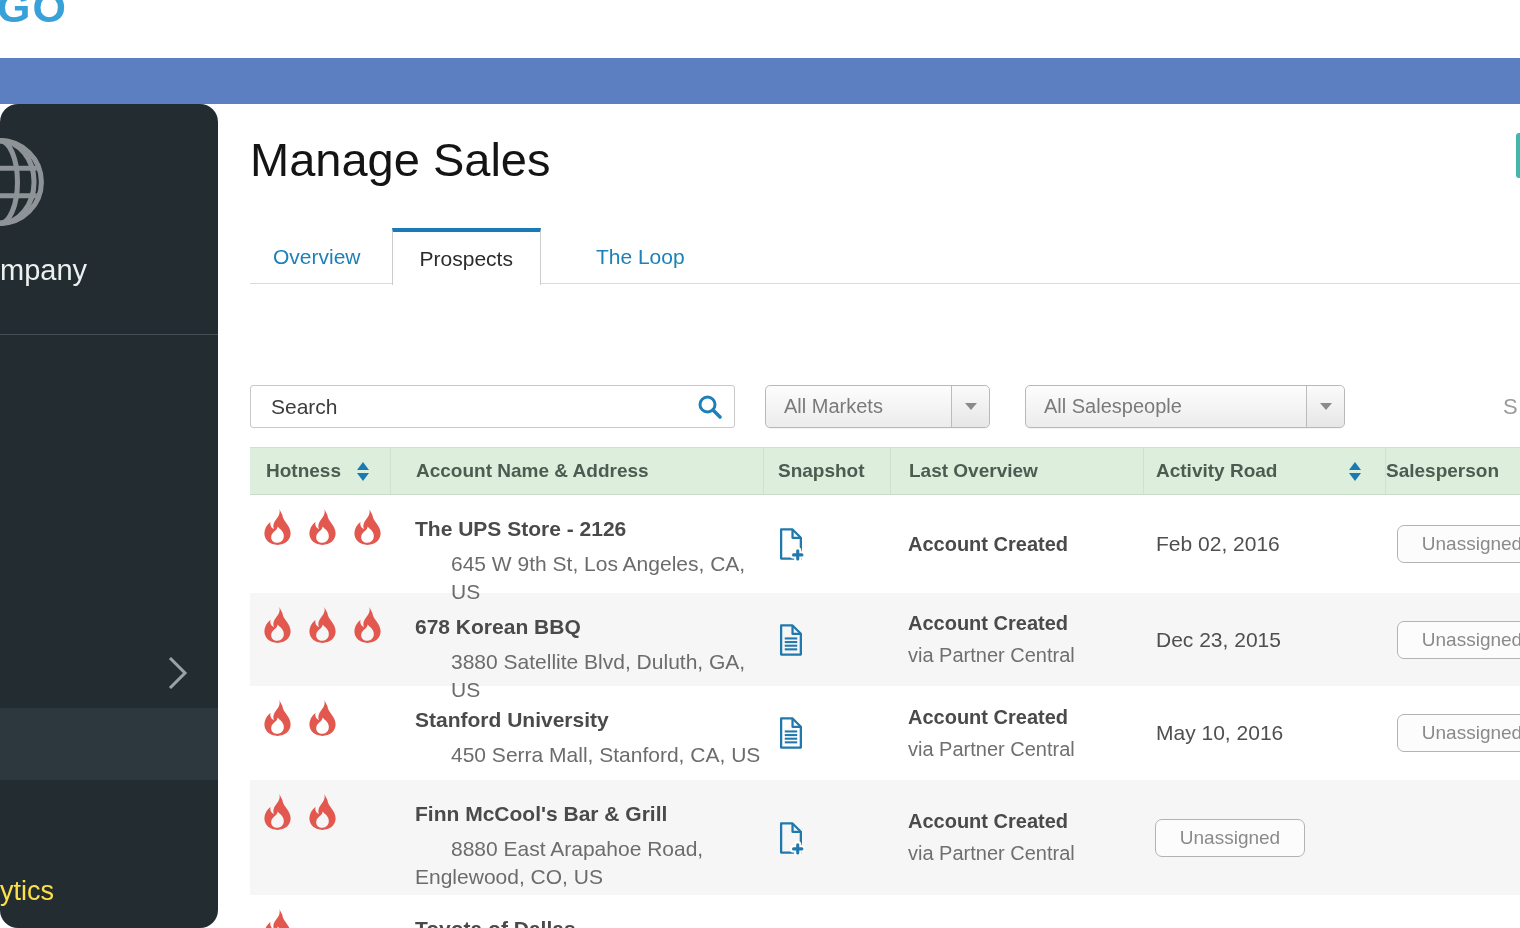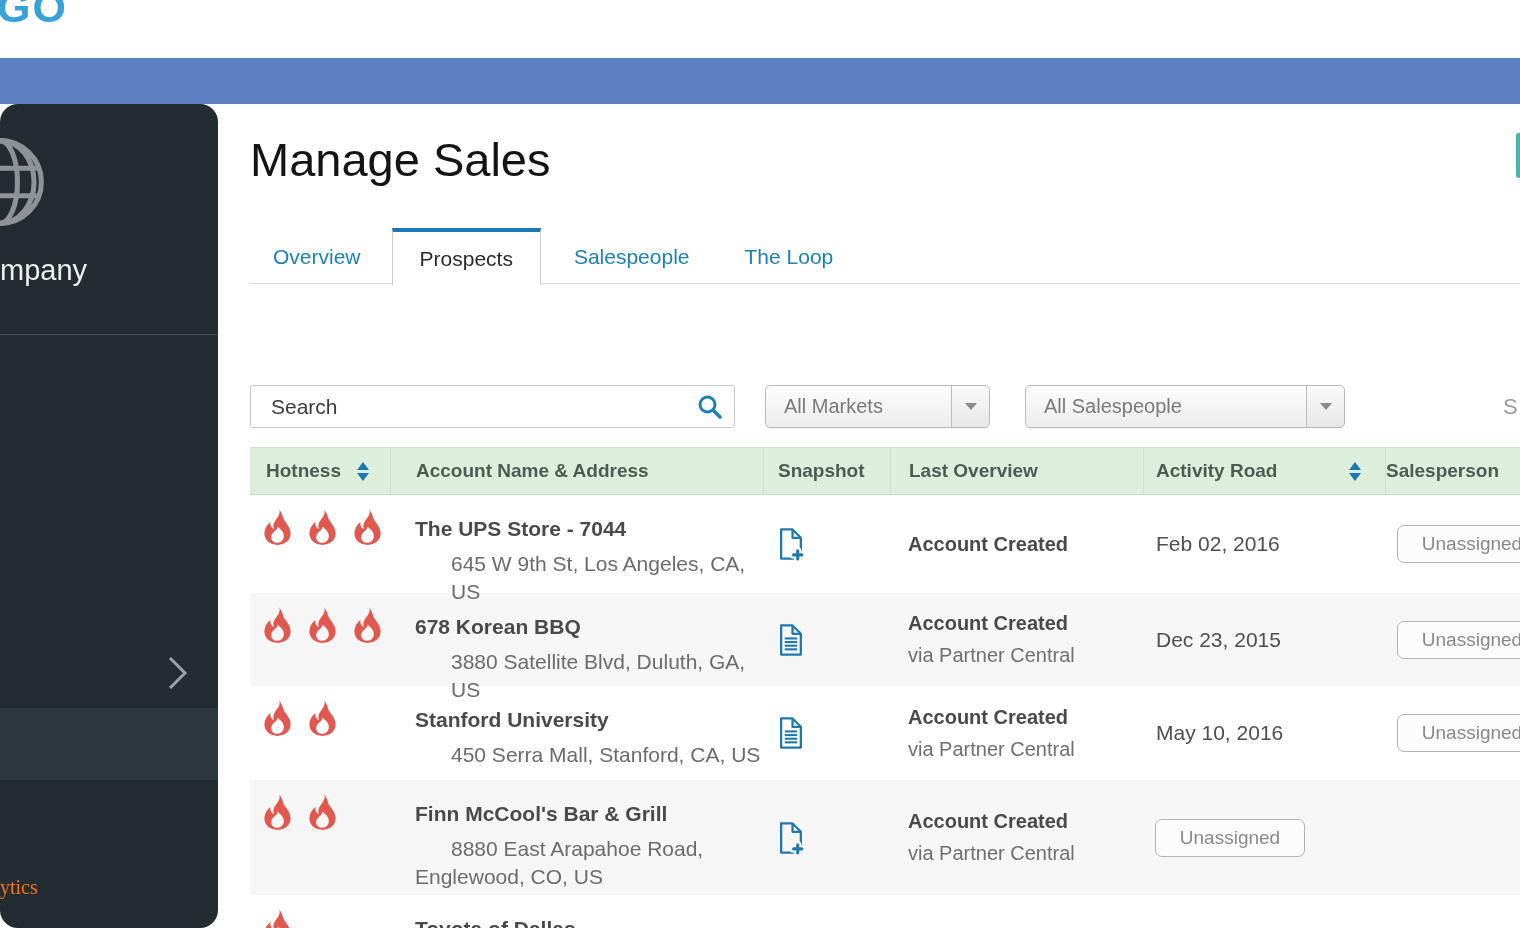--- a/index.html
+++ b/index.html
@@ -12,21 +12,21 @@
     color:#38a1d8; letter-spacing:2px; }
   .blue-bar { position:absolute; left:0; top:58px; width:1520px; height:46px; background:#5b7fc1; }
 
   
   .sidebar { position:absolute; left:0; top:104px; width:218px; height:824px; background:#232c31; overflow:hidden;border-radius:18px; }
   .globe { position:absolute; left:-46px; top:32px; }
   .company-label { position:absolute; left:0; top:150px; font-size:29px; color:#edf0f1; }
   .side-divider { position:absolute; left:0; top:230px; width:218px; height:1px; background:#454f55; }
   .side-chevron { position:absolute; left:166px; top:550px; cursor:pointer; }
   .side-band { position:absolute; left:0; top:604px; width:218px; height:72px; background:#2d383e; cursor:pointer; }
-  .analytics-label { position:absolute; left:0; top:772px; font-size:20px; color:#f97316; cursor:pointer;font-family:Liberation Serif, serif; }
+  .analytics-label { position:absolute; left:0; top:772px; font-size:27px; color:#fde047; cursor:pointer; }
 
   
   .page-title { position:absolute; left:250px; top:132px; font-size:47px; font-weight:300; color:#141414; }
   .tab-underline { position:absolute; left:250px; top:283px; width:1270px; height:1px; background:#dbdbdb; z-index:1; }
   .tabs { position:absolute; left:250px; top:228px; height:57px; display:flex; align-items:stretch; z-index:2; }
   .tab { display:flex; align-items:center; font-size:21px; color:#1d80b8; cursor:pointer; white-space:nowrap; }
   .tab.t-overview { margin-left:23px; }
   .tab.t-salespeople { margin-left:33px; }
   .tab.t-loop { margin-left:55px; }
   .tab.active { margin-left:31px; padding:0 27px; color:#2b2b2b; background:#fff;
@@ -122,21 +122,20 @@
 </div>
 
 <div class="page-title">Manage Sales</div>
 
 <div class="teal-sliver"></div>
 
 <div class="tab-underline"></div>
 <div class="tabs">
   <div class="tab t-overview">Overview</div>
   <div class="tab active">Prospects</div>
-  <div class="tab t-salespeople">Salespeople</div>
   <div class="tab t-loop">The Loop</div>
 </div>
 
 <div class="search-wrap">
   <input class="search-input" type="text" placeholder="Search" style="">
   <svg class="search-icon" width="26" height="26" viewBox="0 0 26 26">
     <circle cx="10.5" cy="10.5" r="7.5" fill="none" stroke="#1d80b8" stroke-width="3"></circle>
     <line x1="16" y1="16" x2="23" y2="23" stroke="#1d80b8" stroke-width="3.6" stroke-linecap="round"></line>
   </svg>
 </div>
@@ -193,21 +192,21 @@
      <path fill="#e2574e" fill-rule="evenodd" d="M14.5 0 C16.2 5.4 11.2 8.4 9.9 12.1 C9 14.7 10.1 16.9 10.1 16.9 C7.3 15.9 6.5 12.7 7.2 10.7 C4 13.3 2 16.9 2 20.3 C2 26.1 6.9 30 13 30 C19.1 30 24 26.1 24 20.3 C24 13.6 17.5 10.3 17.1 4.9 L14.5 0 Z M13 28.2 C9.8 28.2 7.7 26.2 7.7 23.5 C7.7 20.9 9.4 19.7 11 18.2 C12.1 17.2 12.9 16.1 13.2 14.5 C14.7 16.7 18.3 18.2 18.3 22.6 C18.3 25.8 16.1 28.2 13 28.2 Z"></path>
    </svg>
           <svg width="31" height="38" viewBox="0 0 26 30">
      <path fill="#e2574e" fill-rule="evenodd" d="M14.5 0 C16.2 5.4 11.2 8.4 9.9 12.1 C9 14.7 10.1 16.9 10.1 16.9 C7.3 15.9 6.5 12.7 7.2 10.7 C4 13.3 2 16.9 2 20.3 C2 26.1 6.9 30 13 30 C19.1 30 24 26.1 24 20.3 C24 13.6 17.5 10.3 17.1 4.9 L14.5 0 Z M13 28.2 C9.8 28.2 7.7 26.2 7.7 23.5 C7.7 20.9 9.4 19.7 11 18.2 C12.1 17.2 12.9 16.1 13.2 14.5 C14.7 16.7 18.3 18.2 18.3 22.6 C18.3 25.8 16.1 28.2 13 28.2 Z"></path>
    </svg>
           <svg width="31" height="38" viewBox="0 0 26 30">
      <path fill="#e2574e" fill-rule="evenodd" d="M14.5 0 C16.2 5.4 11.2 8.4 9.9 12.1 C9 14.7 10.1 16.9 10.1 16.9 C7.3 15.9 6.5 12.7 7.2 10.7 C4 13.3 2 16.9 2 20.3 C2 26.1 6.9 30 13 30 C19.1 30 24 26.1 24 20.3 C24 13.6 17.5 10.3 17.1 4.9 L14.5 0 Z M13 28.2 C9.8 28.2 7.7 26.2 7.7 23.5 C7.7 20.9 9.4 19.7 11 18.2 C12.1 17.2 12.9 16.1 13.2 14.5 C14.7 16.7 18.3 18.2 18.3 22.6 C18.3 25.8 16.1 28.2 13 28.2 Z"></path>
    </svg>
         </div>
         <div class="cell col-acct">
-          <div class="acct-name">The UPS Store - 7044</div>
+          <div class="acct-name">The UPS Store - 2126</div>
           <div class="acct-addr">645 W 9th St, Los Angeles, CA, US</div>
         </div>
         <div class="cell col-snap">
           <svg width="27" height="34" viewBox="0 0 26 32">
      <path d="M3 2 h11 l8 8 v20 h-19 Z" fill="none" stroke="#2178ad" stroke-width="2.2" stroke-linejoin="round"></path>
      <path d="M14 2 v8 h8" fill="none" stroke="#2178ad" stroke-width="2.2" stroke-linejoin="round"></path>
      <g stroke="#ffffff" stroke-width="7" stroke-linecap="round">
        <line x1="19" y1="22.5" x2="19" y2="30.5"></line>
               <line x1="15" y1="26.5" x2="23" y2="26.5"></line>
      </g>

